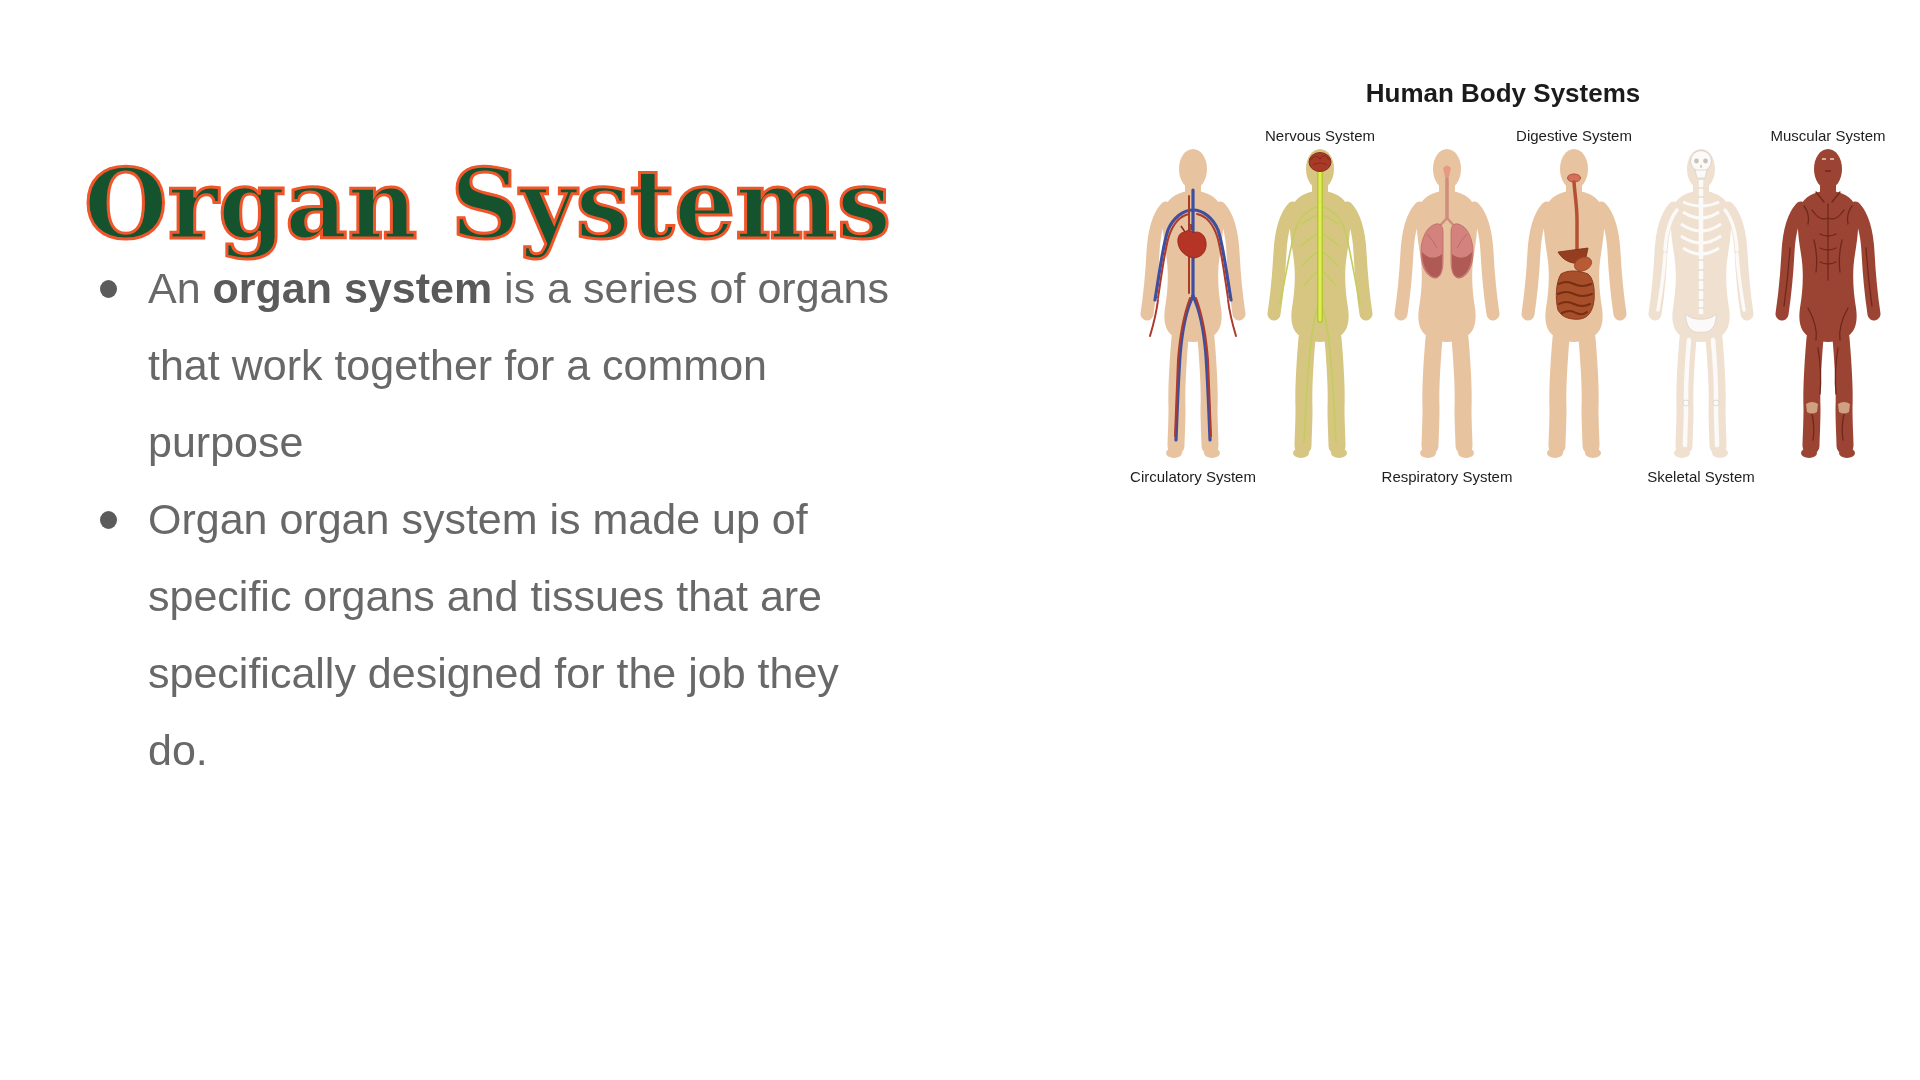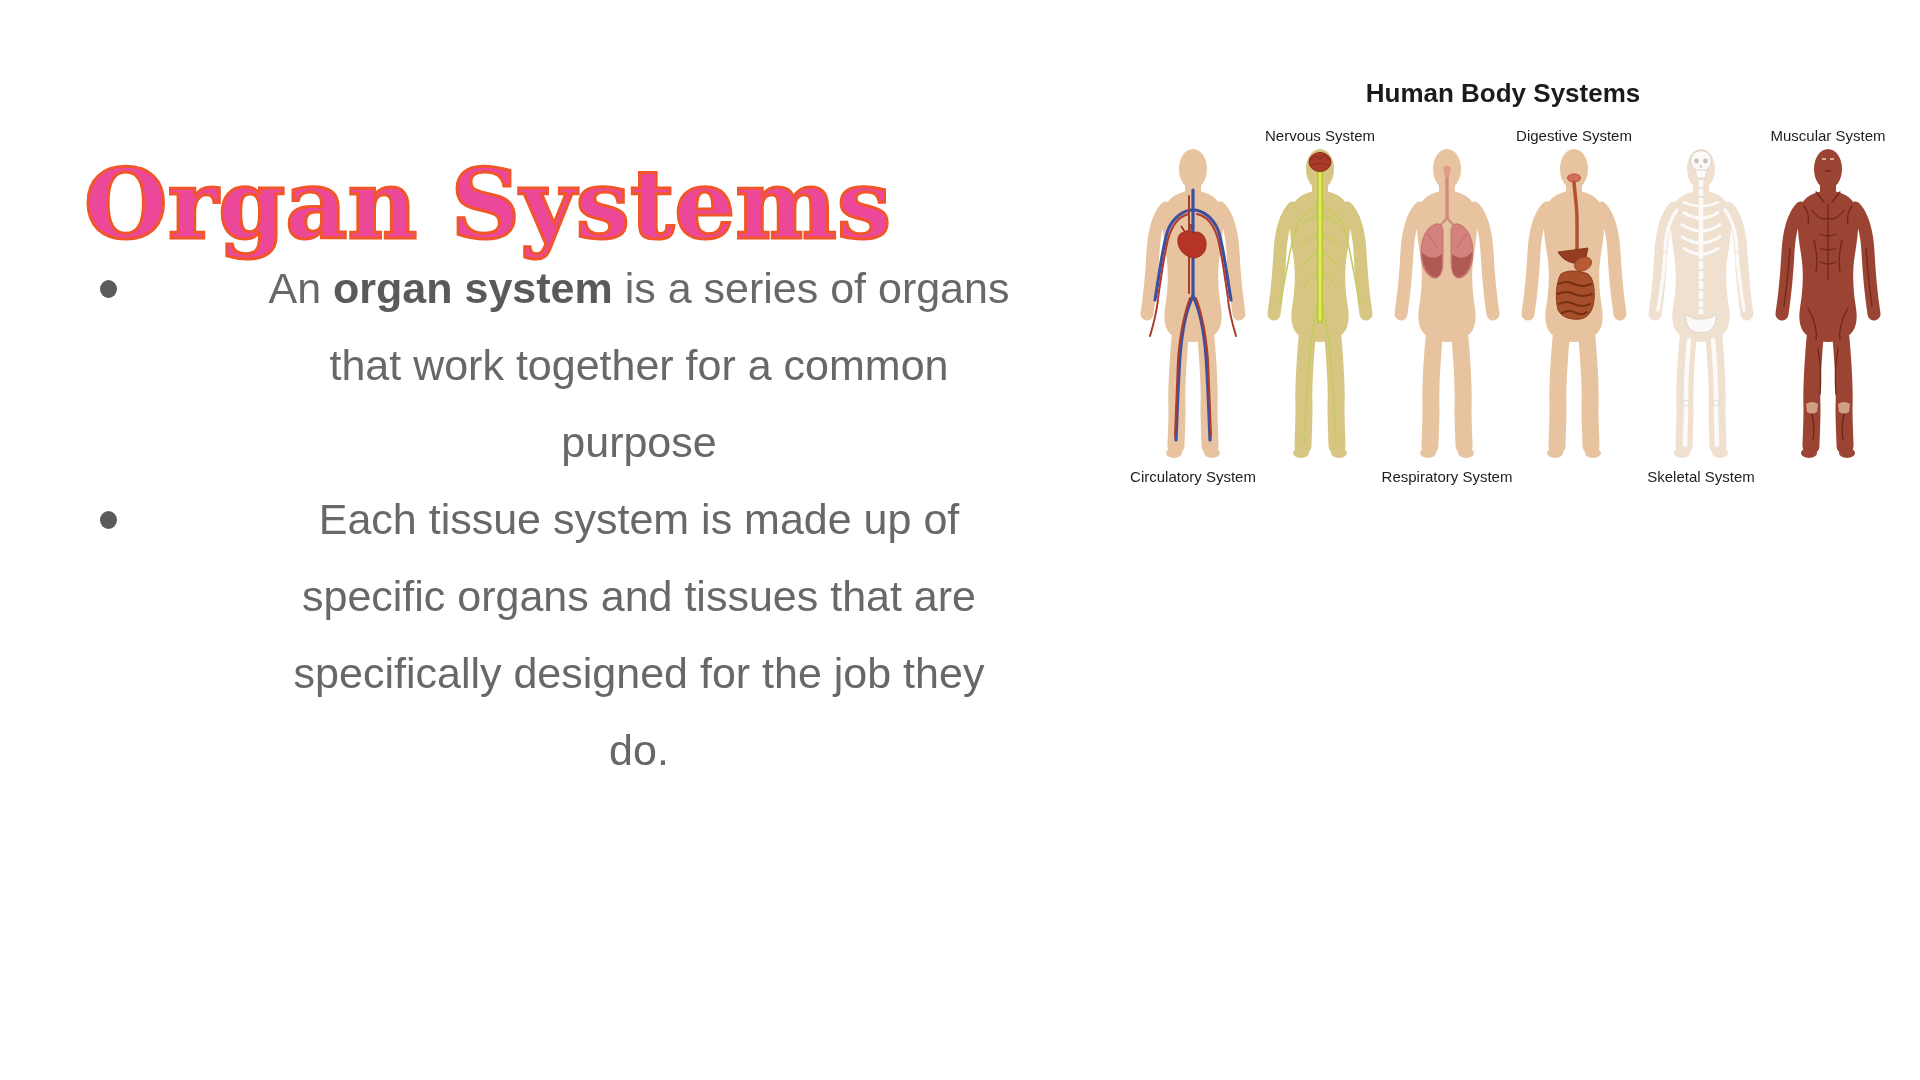--- a/index.html
+++ b/index.html
@@ -11,35 +11,34 @@
     font-family:"Liberation Sans", sans-serif;
   }
   
   .slide-title{
     position:absolute;
     left:84px;top:88px;
     font-family:"DejaVu Serif","Liberation Serif",serif;
     font-weight:900;
     font-size:96px;
     line-height:1.1;
-    color:#ec4899;
+    color:#14532d;
     -webkit-text-stroke:3px #F1562B;
     letter-spacing:0px;
   }
   
   .bullets{
     position:absolute;
     left:90px;top:250px;
     width:1040px;
     list-style:none;
     margin:0;padding:0;
     color:#686868;
     font-size:43px;
     line-height:77px;
-    text-align:center;
   }
   .bullets li{
     position:relative;
     padding-left:58px;
     white-space:pre-line;
   }
   .bullets li::before{
     content:"";
     position:absolute;
     left:10px;top:30px;
@@ -67,21 +66,21 @@
 <body>
 
 <div class="slide">
 
   <h1 class="slide-title">Organ Systems</h1>
 
   <ul class="bullets">
     <li><span>An </span><b>organ system</b><span> is a series of organs
 that work together for a common
 purpose</span></li>
-    <li><span>Each tissue system is made up of
+    <li><span>Organ organ system is made up of
 specific organs and tissues that are
 specifically designed for the job they
 do.</span></li>
   </ul>
 
   <svg class="anatomy" viewBox="0 0 762 444">
     <defs>
       <g id="body-shape">
         <ellipse cx="60" cy="21" rx="14" ry="20" fill="currentColor"></ellipse>
         <rect x="52" y="34" width="16" height="13" fill="currentColor"></rect>

